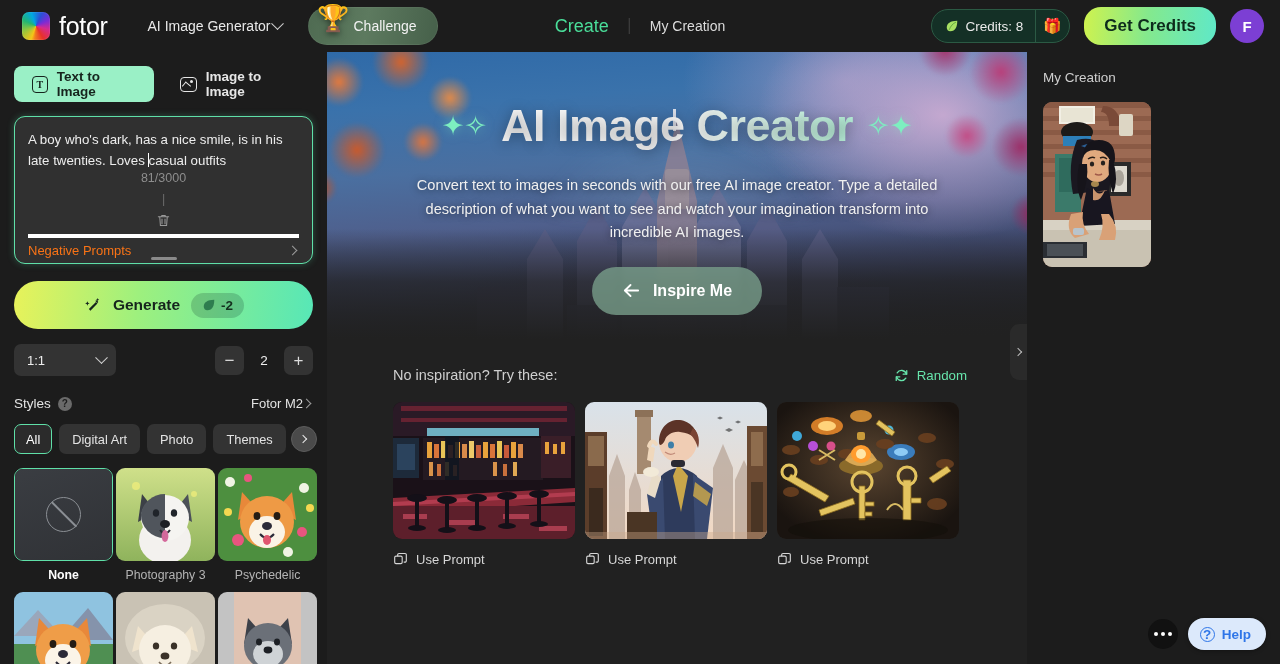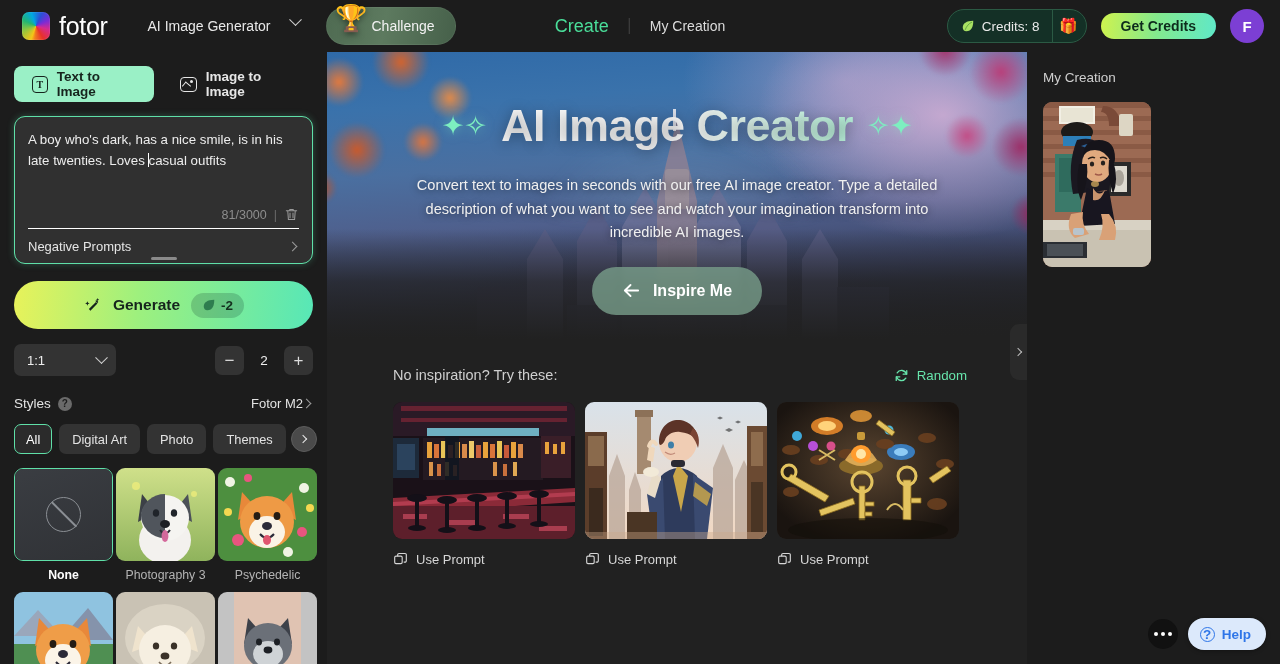--- a/index.html
+++ b/index.html
@@ -27,21 +27,21 @@
     background:
       conic-gradient(from 200deg,
         #f5c518 0deg, #8ec63f 50deg, #22b573 95deg,
         #00a7e1 140deg, #2b4fd6 185deg, #7b2bd6 225deg,
         #d62b8f 265deg, #e8312b 310deg, #f07c1e 345deg, #f5c518 360deg);
     position: relative;
     box-shadow: inset 0 0 0 1px rgba(255,255,255,.08);
   }
   .logo-text { font-size: 25px; font-weight: 400; color: #fff; letter-spacing: -.3px; }
   .nav-product {
-    display: flex; gap: 21px;
+    display: flex; align-items: center; gap: 3px;
     margin-left: 40px; font-size: 14px; color: #e9e9e9; font-weight: 500;
     cursor: pointer;
   }
   .chev-d { width: 9px; height: 9px; border-right: 1.6px solid #cfcfcf; border-bottom: 1.6px solid #cfcfcf;
             transform: rotate(45deg) translate(-2px,-2px); }
   .challenge {
     margin-left: 26px;
     height: 38px; padding: 0 20px 0 44px;
     border-radius: 19px;
     background: linear-gradient(100deg,#4f6b52 0%, #5d7a5f 45%, #46604a 100%);
@@ -63,23 +63,23 @@
     display: flex; align-items: center; height: 34px;
     border-radius: 17px; overflow: hidden;
     background: #143026; border: 1px solid #2b5a44;
   }
   .credits-left { display: flex; align-items: center; gap: 7px; padding: 0 12px 0 13px; height: 100%; font-size: 13.5px; color: #eaeaea; }
   .leaf { width: 14px; height: 14px; display: block; }
   .credits-right { width: 34px; height: 100%; display: flex; align-items: center; justify-content: center;
                    border-left: 1px solid #2b5a44; cursor: pointer; }
   .gift { font-size: 15px; }
   .get-credits {
-    height: 26px; padding: 0 20px; border-radius: 17px; border: none;
+    height: 38px; padding: 0 20px; border-radius: 17px; border: none;
     background: linear-gradient(95deg,#cff24e 0%, #84e98d 48%, #5fe8c8 100%);
-    color: #0d2b1c; font-size: 14px; font-weight: 700;
+    color: #0d2b1c; font-size: 17px; font-weight: 700;
     font-family: "Liberation Sans", sans-serif; cursor: pointer;
   }
   .avatar {
     width: 34px; height: 34px; border-radius: 50%;
     background: #7c3fd4; color: #fff;
     display: flex; align-items: center; justify-content: center;
     font-size: 15px; font-weight: 600; cursor: pointer;
   }
 
   
@@ -115,28 +115,28 @@
     margin-top: 14px; height: 148px;
     background: #303030; border: 1.5px solid #5fe0a8; border-radius: 11px;
     box-shadow: 0 0 7px rgba(95,224,168,.28);
     display: flex; flex-direction: column; padding: 13px 13px 0 13px; position: relative;
   }
   .prompt-text {
     font-size: 13.3px; line-height: 1.55; color: #ededed; flex: 1;
     white-space: pre-wrap; position: relative;
   }
   .caret { display:inline-block; width:1px; height:14px; background:#fff; vertical-align:-2px; margin:0 -0.5px; }
-  .prompt-meta { display: flex; align-items: center; justify-content: flex-end; gap: 7px; padding-bottom: 6px; }
+  .prompt-meta { display: flex; align-items: center; justify-content: flex-end; gap: 7px; padding-bottom: 6px; flex-direction: column; }
   .count { font-size: 12.5px; color: #8d8d8d; }
   .pipe { color: #6a6a6a; font-size: 12.5px; }
   .trash { width: 15px; height: 15px; cursor: pointer; }
   .neg-row {
-    border-top: 1px solid #ffffff; height: 35px;
+    border-top: 4px solid #ffffff; height: 35px;
     display: flex; align-items: center; justify-content: space-between;
-    font-size: 13px; color: #e5e5e5; cursor: pointer;
+    font-size: 13px; color: #f97316; cursor: pointer;
   }
   .chev-r { width: 7px; height: 7px; border-right: 1.6px solid #9c9c9c; border-top: 1.6px solid #9c9c9c;
             transform: rotate(45deg); margin-right: 3px; }
   .resize-grip { position: absolute; bottom: 3px; left: 50%; transform: translateX(-50%);
                  width: 26px; height: 3px; border-radius: 2px; background: #8a8a8a; cursor: ns-resize; }
 
   .generate-btn {
     margin-top: 17px; width: 100%; height: 48px; border: none; border-radius: 24px;
     background: linear-gradient(95deg,#e8f25a 0%, #9df07e 42%, #57e7b7 100%);
     display: flex; align-items: center; justify-content: center; gap: 11px;

